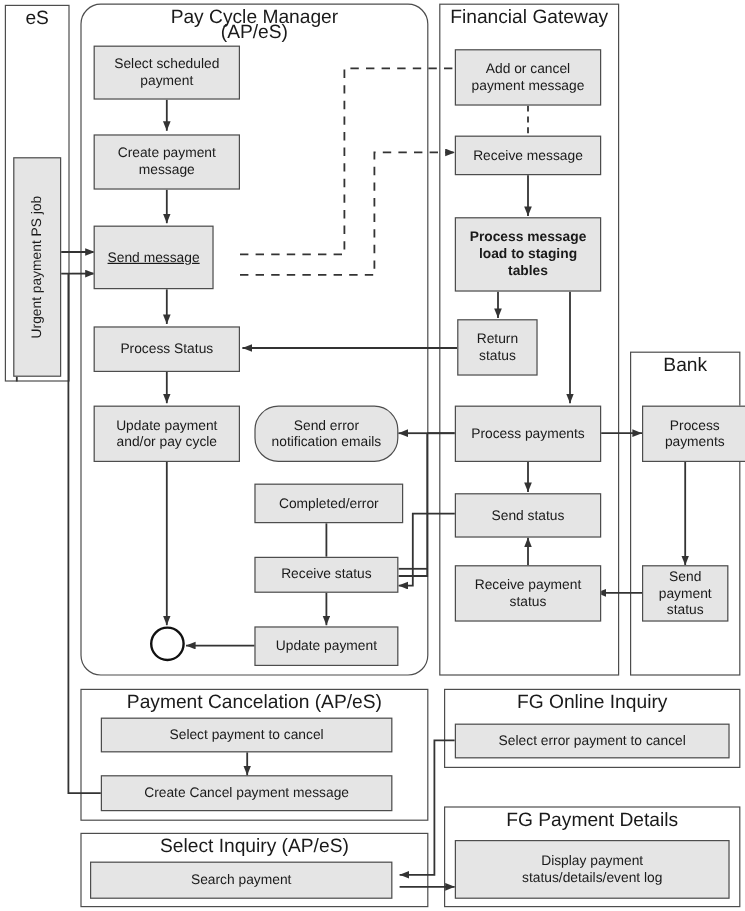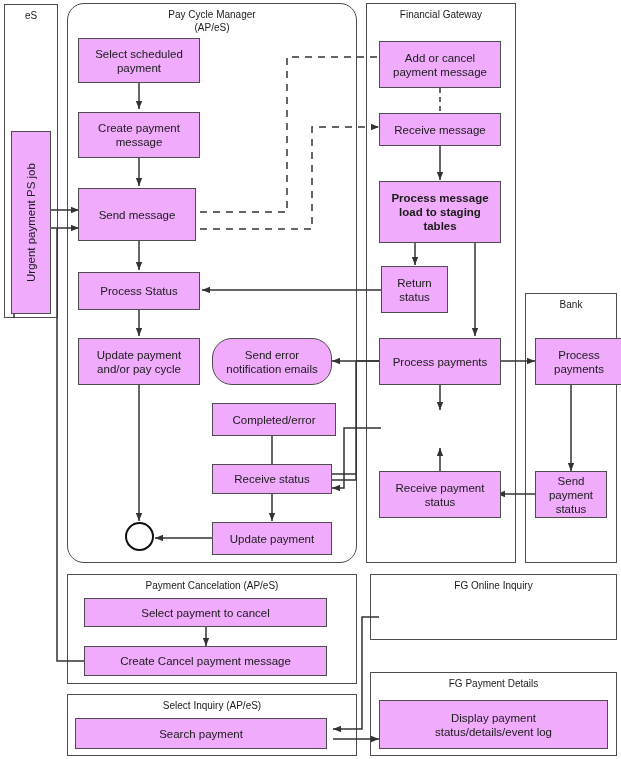--- a/index.html
+++ b/index.html
@@ -2,25 +2,25 @@
 <html><head>
 <meta charset="utf-8">
 <style>
   html,body{margin:0;padding:0;background:#ffffff;}
   body{font-family:"Liberation Sans","DejaVu Sans",sans-serif;}
   #canvas{position:relative;width:621px;height:759px;overflow:hidden;background:#fff;}
   svg#wires{position:absolute;left:0;top:0;width:621px;height:759px;pointer-events:none;}
   .container{position:absolute;border:1.5px solid #4d4d4d;background:transparent;box-sizing:border-box;}
   .container > .ctitle{
     position:absolute;left:0;right:0;top:4px;text-align:center;
-    font-size:10px;color:#1a1a1a;line-height:13px;white-space:pre-line;
+    font-size:16px;color:#1a1a1a;line-height:13px;white-space:pre-line;
   }
   .node{
     position:absolute;box-sizing:border-box;
-    background:#f0abfc;border:1.5px solid #4d4d4d;
+    background:#e5e5e5;border:1.5px solid #4d4d4d;
     display:flex;align-items:center;justify-content:center;text-align:center;
     font-size:11.5px;color:#1a1a1a;line-height:14px;white-space:pre-line;
     padding:0 2px;
   }
   .node.vertical{
     writing-mode:vertical-rl;transform:rotate(180deg);
     white-space:nowrap;line-height:normal;
   }
   .endcircle{
     position:absolute;box-sizing:border-box;border:2px solid #111;
@@ -135,21 +135,21 @@
   </svg>
 
   <div class="node vertical" style="left:11px;top:131px;width:40px;height:183px;">Urgent payment PS job</div>
 
   <div class="node" style="left:78px;top:38px;width:122px;height:45px;">Select scheduled
 payment</div>
 
   <div class="node" style="left:78px;top:112px;width:122px;height:46px;">Create payment
 message</div>
 
-  <div class="node" style="left:78px;top:188px;width:118px;height:53px;">Send message</div>
+  <div class="node" style="left:78px;top:188px;width:100px;height:53px;text-decoration:underline;">Send message</div>
 
   <div class="node" style="left:78px;top:272px;width:122px;height:38px;">Process Status</div>
 
   <div class="node" style="left:78px;top:338px;width:122px;height:47px;">Update payment
 and/or pay cycle</div>
 
   <div class="endcircle" style="left:125px;top:522px;width:29px;height:29px;"></div>
 
   <div class="node" style="left:212px;top:338px;width:120px;height:47px;border-radius:20px;">Send error
 notification emails</div>
@@ -167,35 +167,37 @@
 
   <div class="node" style="left:379px;top:181px;width:122px;height:62px;font-weight:bold;">Process message
 load to staging
 tables</div>
 
   <div class="node" style="left:381px;top:266px;width:67px;height:47px;">Return
 status</div>
 
   <div class="node" style="left:379px;top:338px;width:122px;height:47px;">Process payments</div>
 
+  <div class="node" style="left:379px;top:411px;width:122px;height:37px;">Send status</div>
 
   <div class="node" style="left:379px;top:471px;width:122px;height:47px;">Receive payment
 status</div>
 
   <div class="node" style="left:535px;top:338px;width:88px;height:47px;">Process
 payments</div>
 
   <div class="node" style="left:535px;top:471px;width:72px;height:47px;">Send
 payment
 status</div>
 
   <div class="node" style="left:84px;top:598px;width:243px;height:29px;">Select payment to cancel</div>
 
   <div class="node" style="left:84px;top:646px;width:243px;height:30px;">Create Cancel payment message</div>
 
+  <div class="node" style="left:379px;top:603px;width:229px;height:29px;">Select error payment to cancel</div>
 
   <div class="node" style="left:75px;top:718px;width:252px;height:31px;">Search payment</div>
 
   <div class="node" style="left:379px;top:700px;width:229px;height:49px;">Display payment
 status/details/event log</div>
 
 </div>
 
 <svg style="position:absolute;left:0;top:0;width:621px;height:759px;pointer-events:none;" viewBox="0 0 621 759" xmlns="http://www.w3.org/2000/svg">
   <g stroke="#333333" stroke-width="1.5" fill="none">

